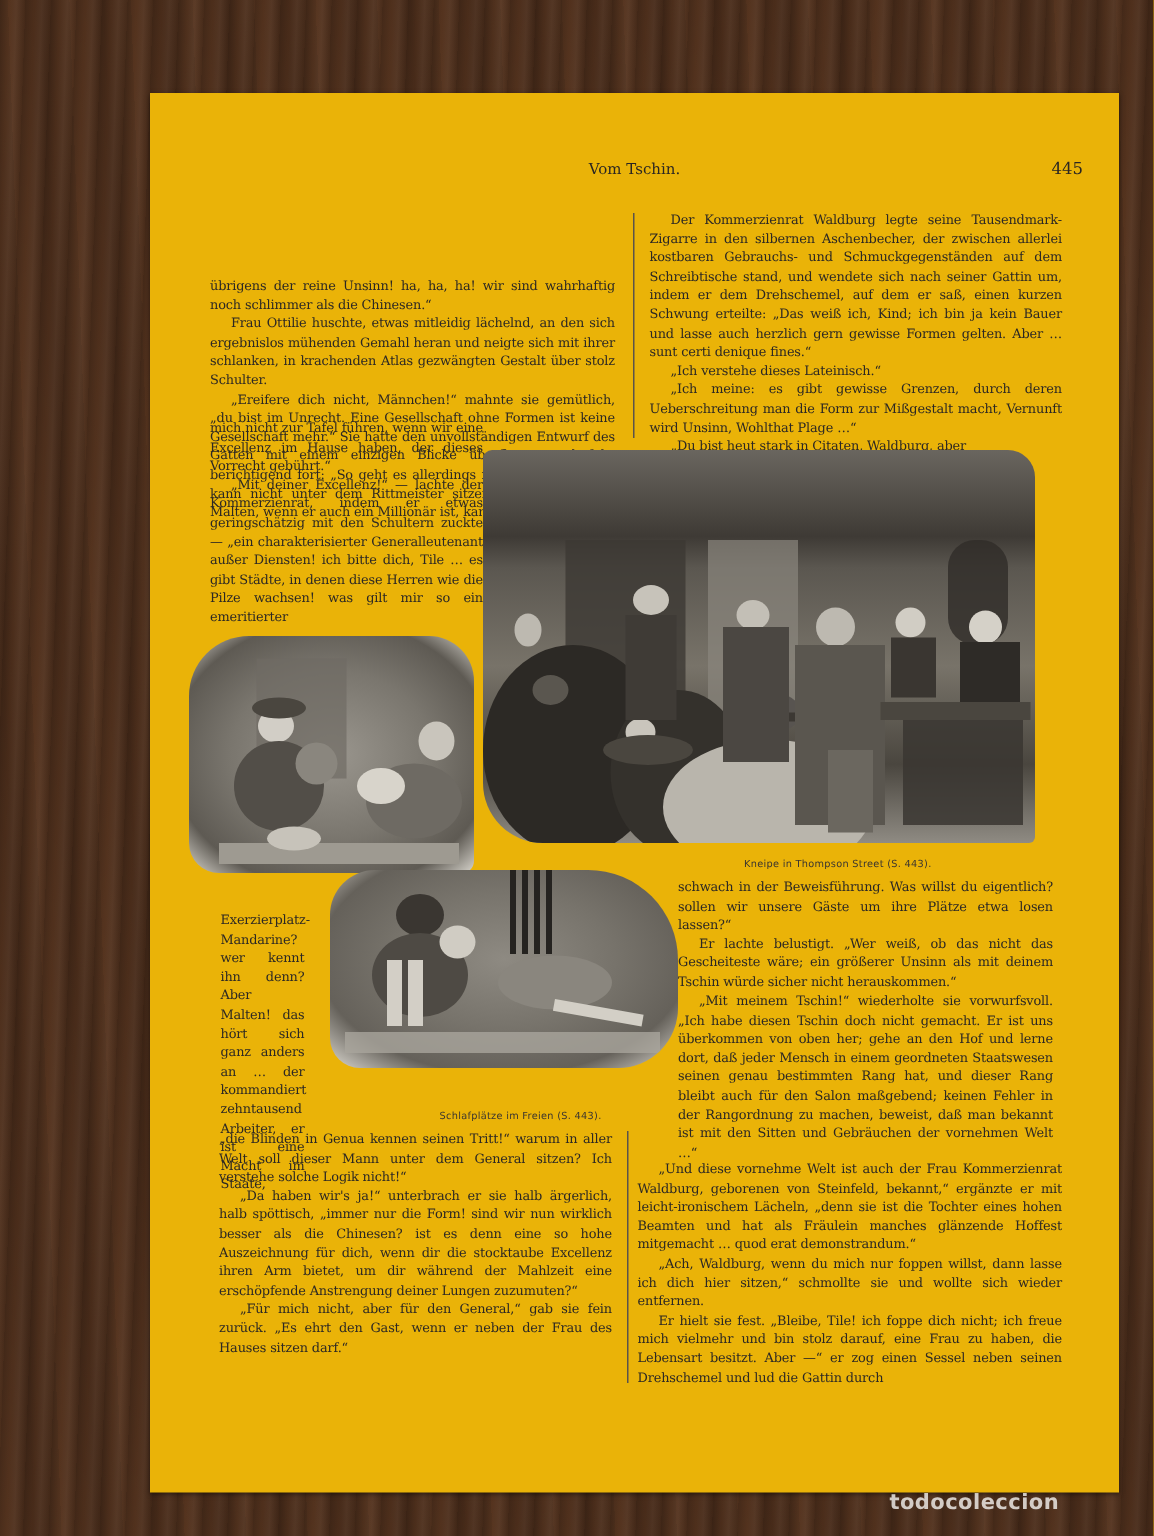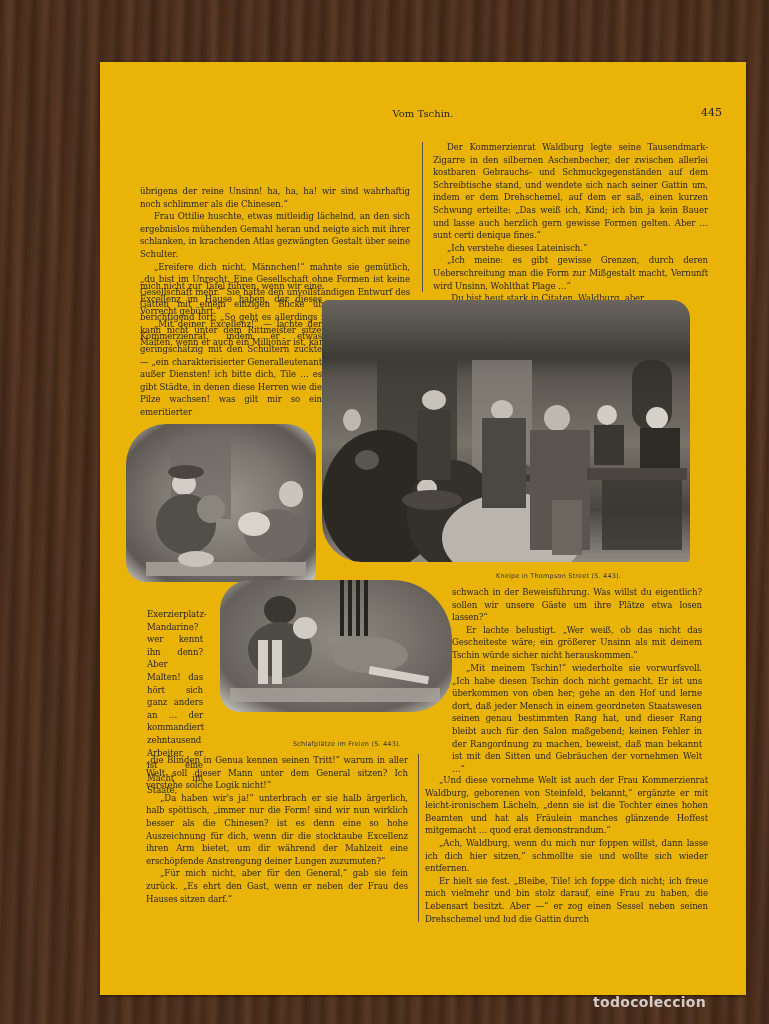--- a/index.html
+++ b/index.html
@@ -52,21 +52,21 @@
 </head>
 <body>
 
 <div class="page">
 
   <div class="running-head">Vom Tschin.</div>
   <div class="page-number">445</div>
 
   <div class="text-block" style="left:40px; top:79px; width:270px;margin-top:44px;">
     <p class="noindent">übrigens der reine Unsinn! ha, ha, ha! wir sind wahrhaftig noch schlimmer als die Chinesen.“</p>
-    <p>Frau Ottilie huschte, etwas mitleidig lächelnd, an den sich ergebnislos mühenden Gemahl heran und neigte sich mit ihrer schlanken, in krachenden Atlas gezwängten Gestalt über seine Schulter.</p>
+    <p>Frau Ottilie huschte, etwas mitleidig lächelnd, an den sich ergebnislos mühenden Gemahl heran und neigte sich mit ihrer schlanken, in krachenden Atlas gezwängten Gestalt über stolz Schulter.</p>
     <p>„Ereifere dich nicht, Männchen!“ mahnte sie gemütlich, „du bist im Unrecht. Eine Gesellschaft ohne Formen ist keine Gesellschaft mehr.“ Sie hatte den unvollständigen Entwurf des Gatten mit einem einzigen Blicke überflogen und fuhr berichtigend fort: „So geht es allerdings nicht! Der Präsident kann nicht unter dem Rittmeister sitzen und dein Freund Malten, wenn er auch ein Millionär ist, kann</p>
   </div>
 
   <div class="text-block" style="left:40px; top:218px; width:182px;">
     <p class="noindent">mich nicht zur Tafel führen, wenn wir eine Excellenz im Hause haben, der dieses Vorrecht gebührt.“</p>
     <p>„Mit deiner Excellenz!“ — lachte der Kommerzienrat, indem er etwas geringschätzig mit den Schultern zuckte — „ein charakterisierter Generalleutenant außer Diensten! ich bitte dich, Tile … es gibt Städte, in denen diese Herren wie die Pilze wachsen! was gilt mir so ein emeritierter</p>
   </div>
 
   <div class="col-rule" style="left:322px; top:80px; height:150px;"></div>
 

